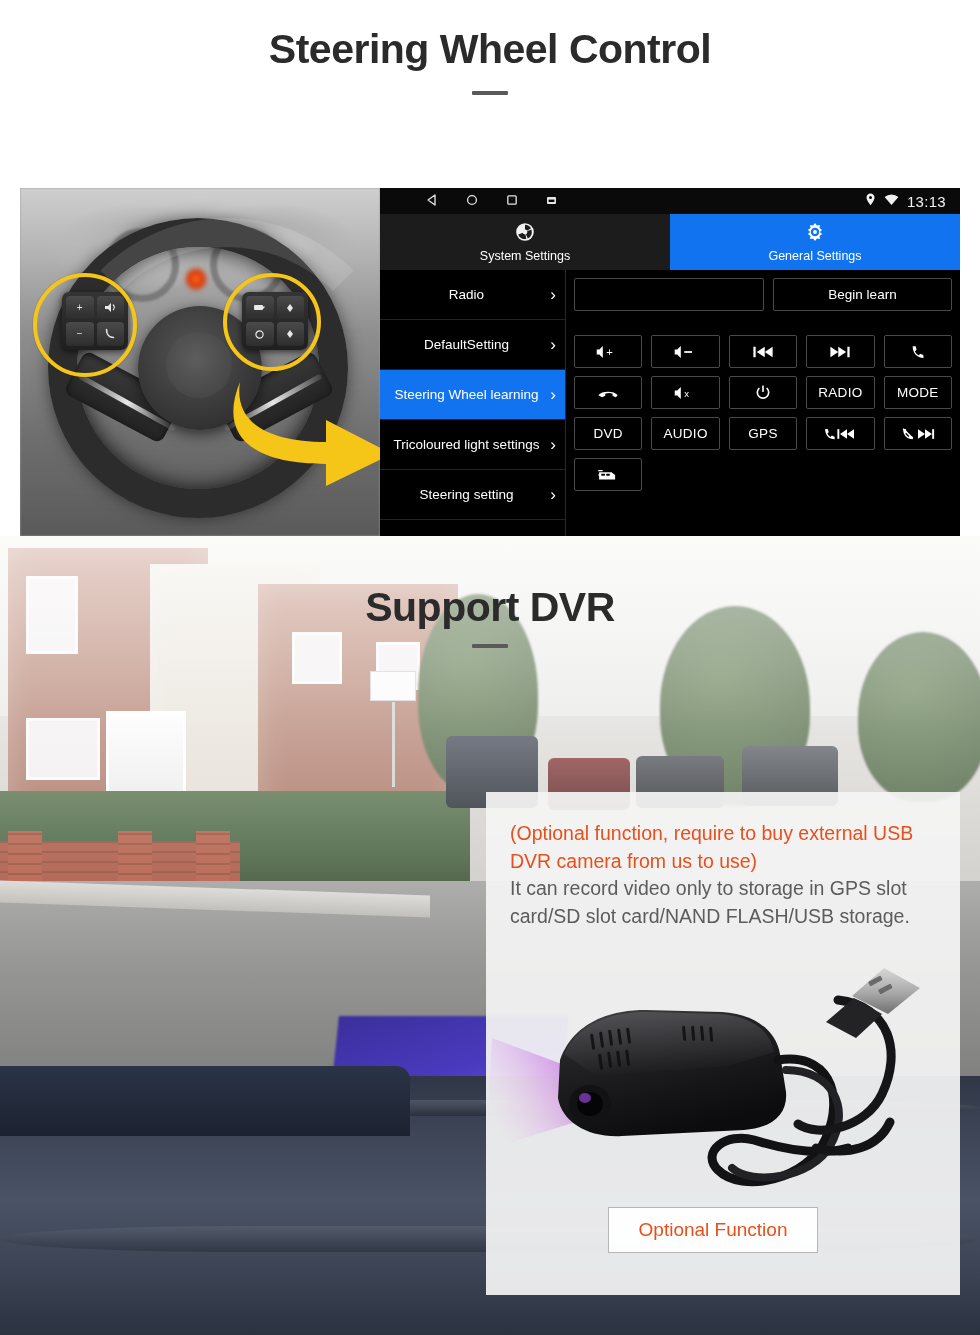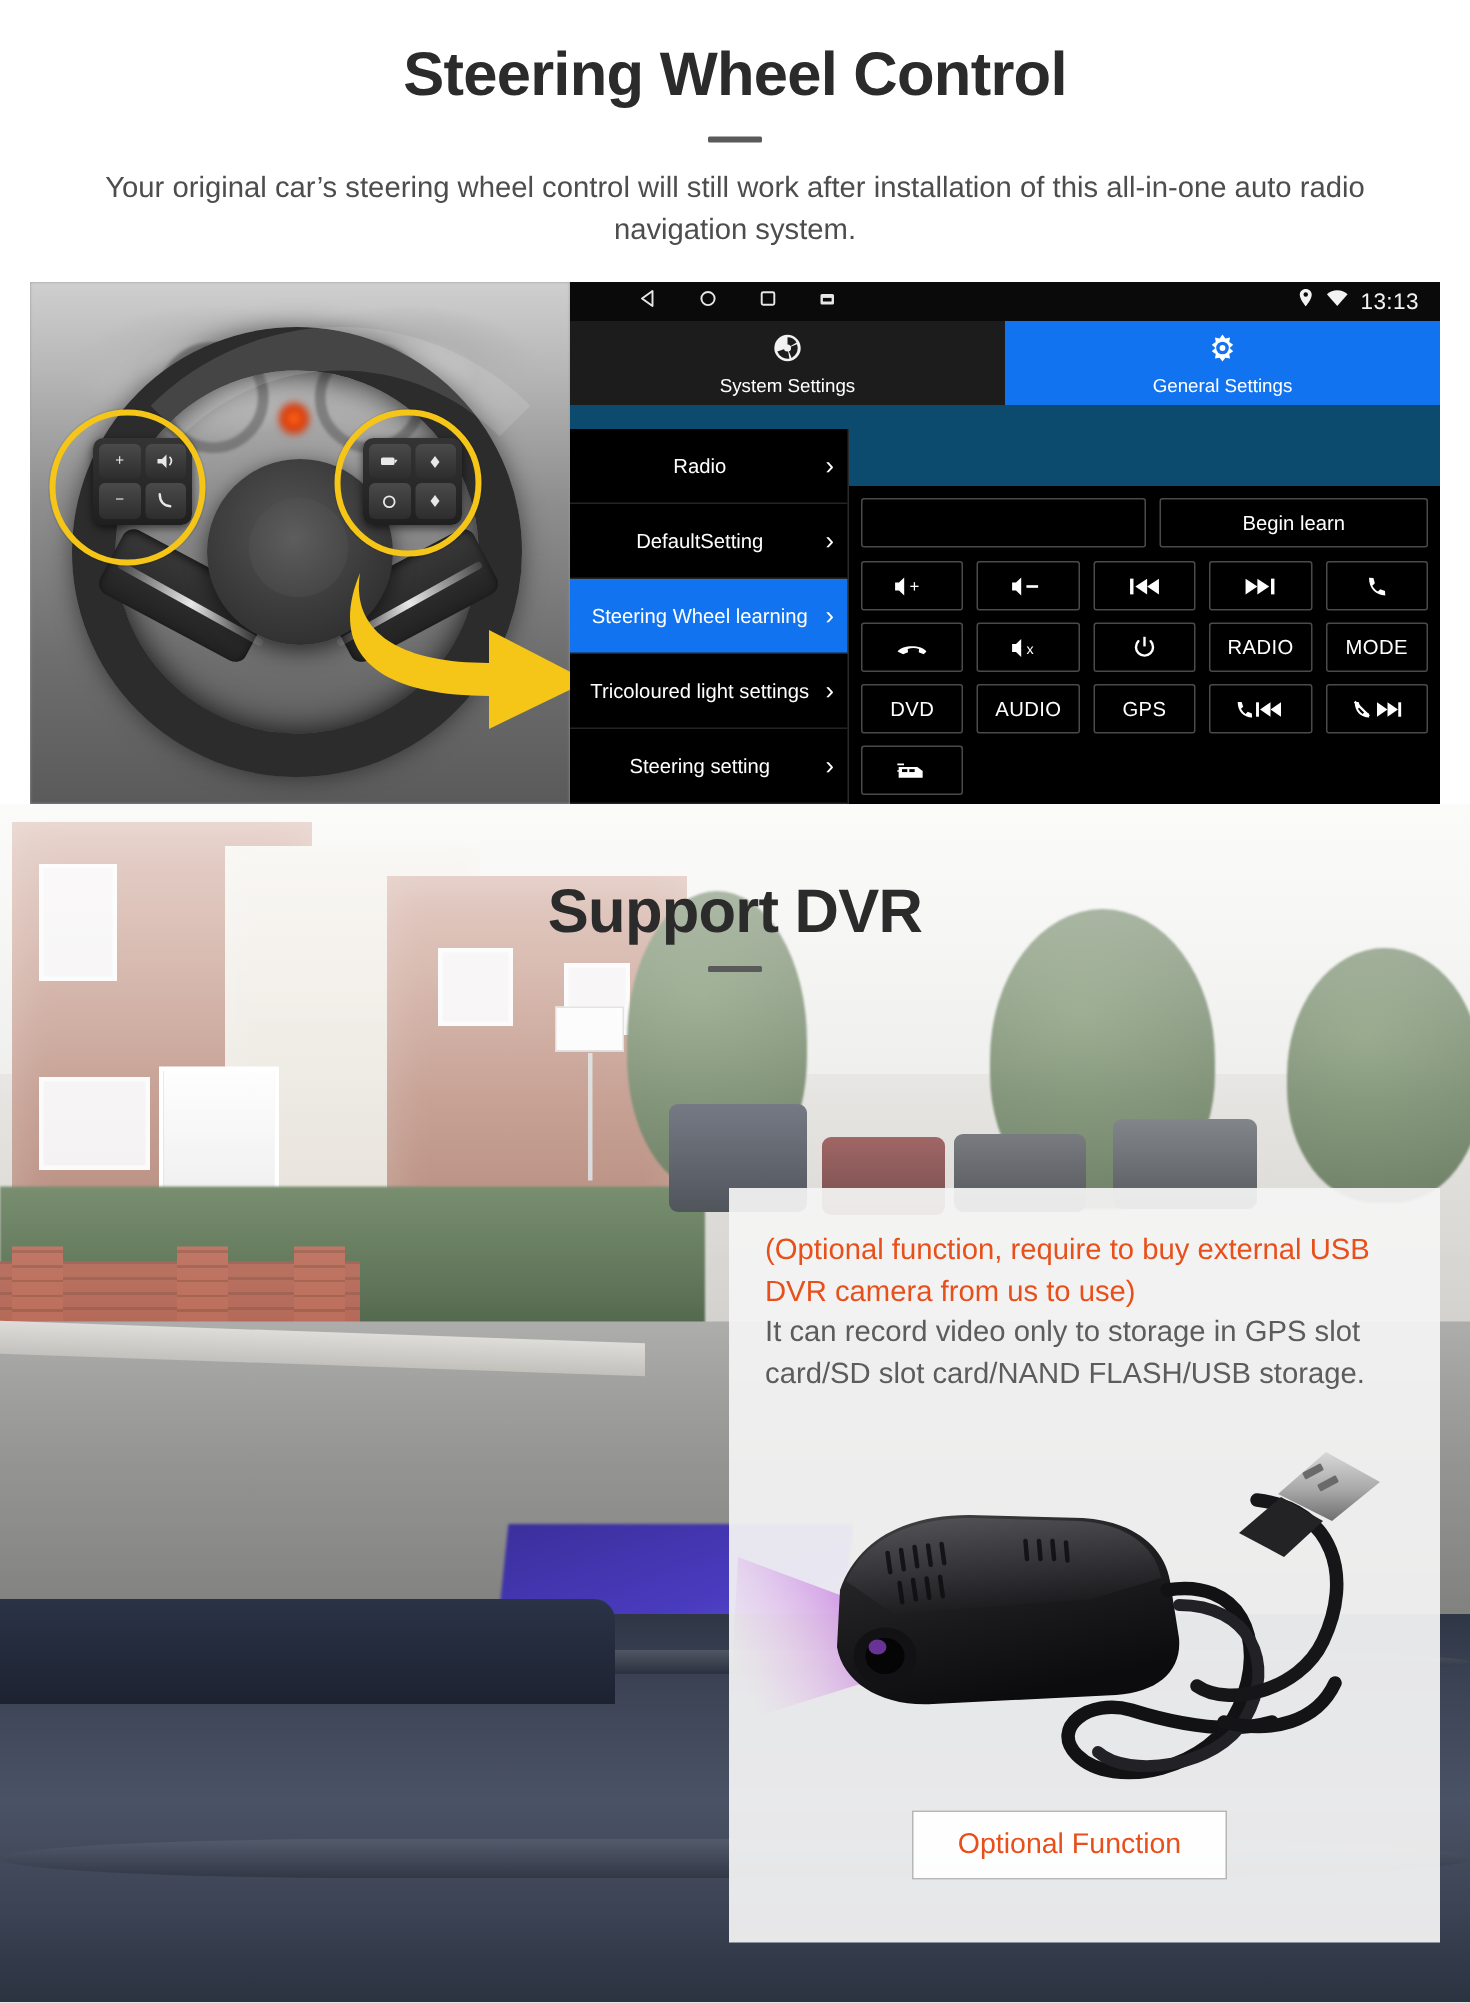--- a/index.html
+++ b/index.html
@@ -121,36 +121,36 @@
 
   .tabs { display:flex; height: 56px; }
   .tab {
     display:flex; flex-direction:column; align-items:center; justify-content:center; gap: 2px;
     color: #ffffff;
   }
   .tab-general { width: 290px; background: #1273F0; }
   .tab-system  { flex: 1; background: #1c1c1c; }
   .tab-label { font-size: 12.5px; }
 
-  .body { display:flex; height: 266px; background:#0c4a6e;align-items:flex-end; }
+  .body { display:flex; height: 266px; background:#0c4a6e; }
 
   
   .menu { width: 186px; background:#000; border-right: 1px solid #2a2a2a; }
   .menu-item {
     position: relative; height: 50px; display:flex; align-items:center;
     padding: 0 9px 0 9px; border-bottom: 1px solid #242424; color:#fff;
   }
   .menu-item .mi-label { flex:1; text-align:center; font-size: 13.5px; line-height: 1.15; }
   .menu-item .chev { width: 12px; text-align:right; font-size: 17px; color:#fff; line-height:1; }
   .menu-item.active { background: #1273F0; }
   .menu-item.two-line .mi-label { font-size: 13.5px; }
 
   
   .panel { flex:1; padding: 8px 8px 6px 8px; background:#000; }
-  .toprow { display:flex; gap: 9px; margin-bottom: 9px; }
+  .toprow { display:flex; gap: 9px; margin-bottom: 24px; }
   .field {
     height: 33px; border: 1px solid #4a4a4a; border-radius: 2px; background:#000;
   }
   .field.input { width: 190px; }
   .btn-begin {
     flex: 1; height: 33px; border: 1px solid #4a4a4a; border-radius: 2px; background:#000;
     color:#fff; font-size: 13.5px; display:flex; align-items:center; justify-content:center;
   }
   .grid { display:grid; grid-template-columns: repeat(5, 1fr); gap: 8px 9px; }
   .gbtn {
@@ -262,21 +262,20 @@
   }
 </style>
 </head>
 <body>
 
 <div class="page">
 
   <div class="sec1-head">
     <div class="h1-title">Steering Wheel Control</div>
     <div class="rule"></div>
-    <div class="h1-sub">Your original car’s steering wheel control will still work after installation of this all-in-one auto radio navigation system.</div>
   </div>
 
   <div class="strip">
 
     <div class="wheel-photo">
       <div class="wp-bg"></div>
       <div class="gauge g1"></div>
       <div class="gauge g2"></div>
       <div class="warn-light"></div>
 

